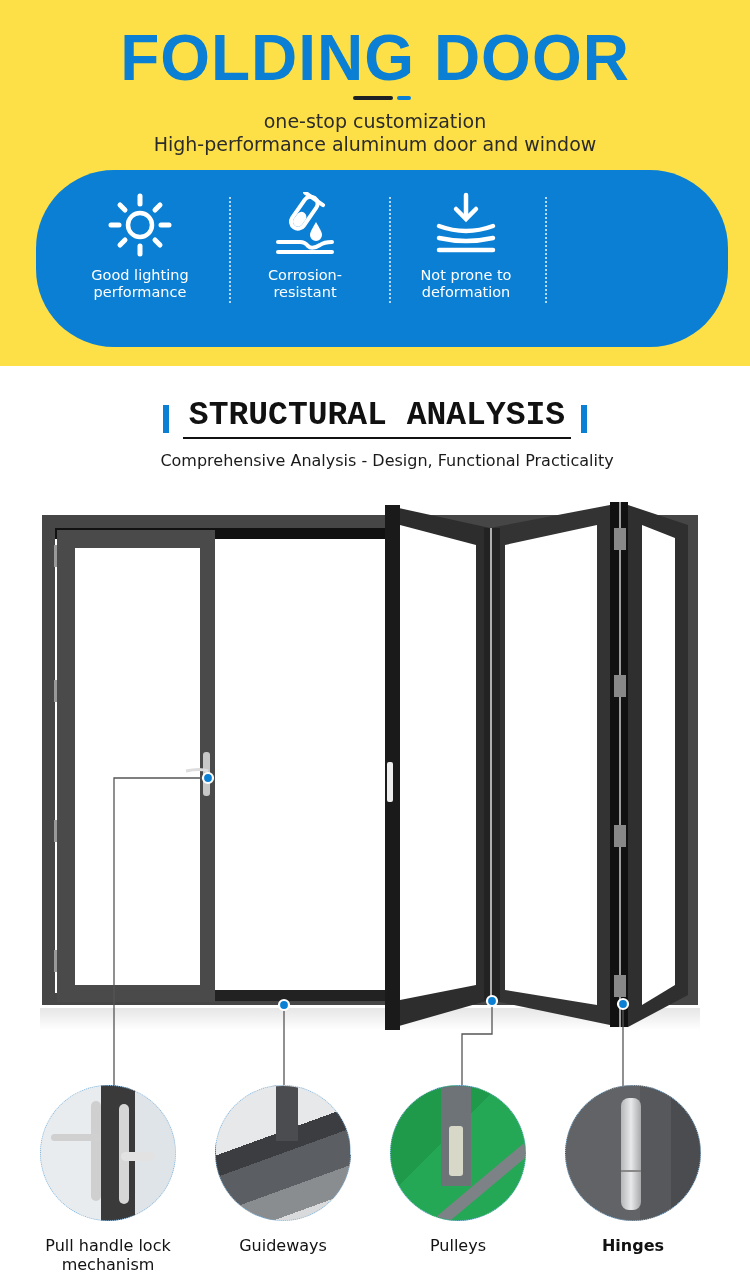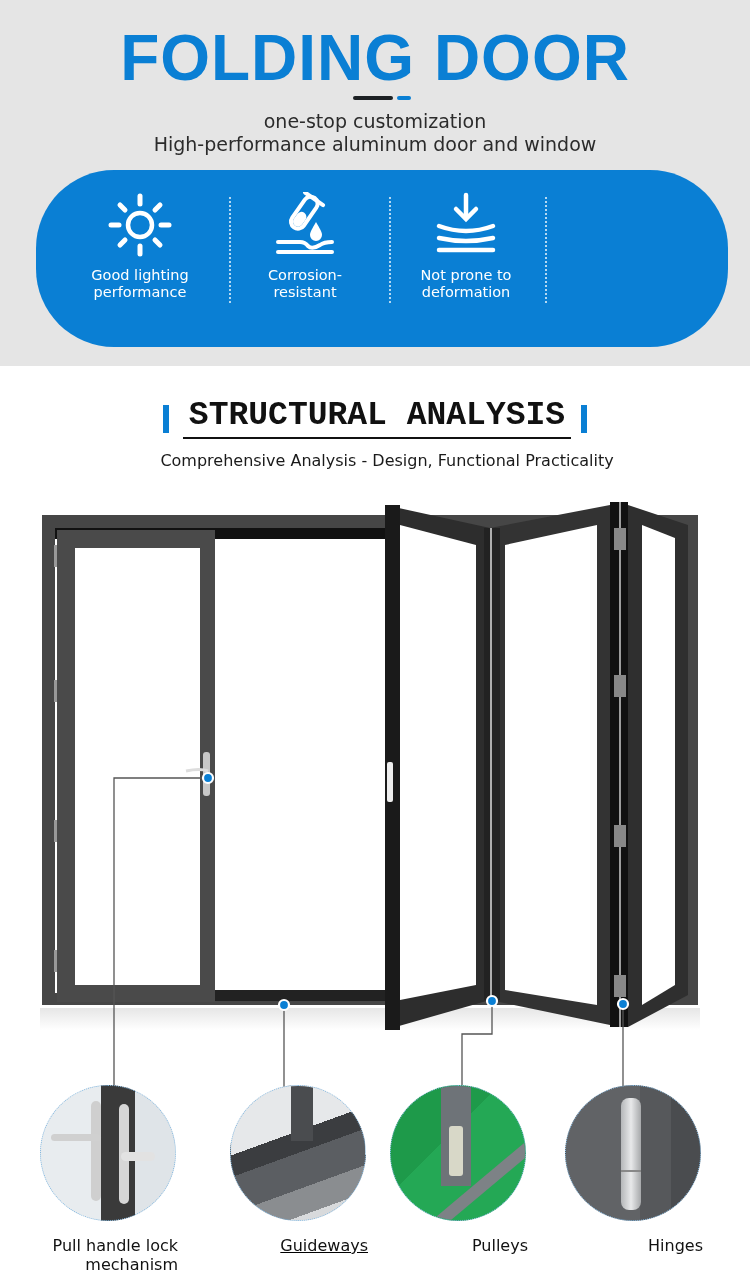--- a/index.html
+++ b/index.html
@@ -1,18 +1,18 @@
 <!DOCTYPE html>
 <html><head>
 <meta charset="utf-8">
 <style>
   * { box-sizing: border-box; margin: 0; padding: 0; }
   body { width: 750px; height: 1284px; background: #ffffff; font-family: "DejaVu Sans", sans-serif; overflow: hidden; position: relative; }
 
-  .top { position: absolute; left: 0; top: 0; width: 750px; height: 366px; background: #e5e5e5; }
+  .top { position: absolute; left: 0; top: 0; width: 750px; height: 366px; background: #fde047; }
   .title { position: absolute; left: 0; top: 18px; width: 750px; text-align: center; font-family: "Liberation Sans", sans-serif; font-weight: bold; font-size: 64px; color: #0a7fd4; letter-spacing: 1px; line-height: 80px; }
   .title-divider { position: absolute; top: 96px; left: 353px; height: 4px; }
   .title-divider .dark { position: absolute; left: 0; top: 0; width: 40px; height: 4px; background: #1d2124; border-radius: 2px; }
   .title-divider .blue { position: absolute; left: 44px; top: 0; width: 14px; height: 4px; background: #0a7fd4; border-radius: 2px; }
   .subtitle { position: absolute; left: 0; top: 110px; width: 750px; text-align: center; font-family: "DejaVu Sans", sans-serif; font-size: 19px; line-height: 23px; color: #2b2b2b; }
 
   .pill { position: absolute; left: 36px; top: 170px; width: 692px; height: 177px; background: #0a7fd4; border-radius: 78px; }
   .feature { position: absolute; top: 0; height: 155px; width: 160px; text-align: center; }
   .feature .icon { position: absolute; top: 22px; left: 50%; transform: translateX(-50%); width: 66px; height: 66px; }
   .feature .label { position: absolute; top: 97px; left: 0; width: 100%; font-size: 14.5px; line-height: 17px; color: #ffffff; font-family: "DejaVu Sans", sans-serif; }
@@ -21,21 +21,21 @@
   .sa-text { position: absolute; left: 183px; top: 396px; width: 388px; text-align: center; font-family: Liberation Mono, monospace; font-weight: bold; font-size: 33px; line-height: 40px; color: #111; }
   .sa-underline { position: absolute; left: 183px; top: 437px; width: 388px; height: 2px; background: #111; }
   .sa-sub { position: absolute; left: 12px; top: 451px; width: 750px; text-align: center; font-size: 16px; line-height: 20px; color: #1a1a1a; }
 
   .door { position: absolute; left: 0; top: 0; width: 750px; height: 1284px; }
   .callout-line { stroke: #555; stroke-width: 1.3; fill: none; }
   .dot { fill: #0a7fd4; stroke: #ffffff; stroke-width: 2.2; }
 
   .detail { position: absolute; top: 1085px; width: 140px; text-align: center; }
   .circle { width: 136px; height: 136px; border-radius: 50%; margin: 0 auto; border: 1px dotted #7fb6e0; overflow: hidden; position: relative; }
-  .detail .label { margin-top: 15px; font-size: 16px; line-height: 19px; color: #111; font-family: "DejaVu Sans", sans-serif; text-align: right; }
+  .detail .label { margin-top: 15px; font-size: 16px; line-height: 19px; color: #111; font-family: "DejaVu Sans", sans-serif; }
 </style>
 </head>
 <body>
 
 <div class="top">
   <div class="title">FOLDING DOOR</div>
   <div class="title-divider">
     <div class="dark"></div>
       <div class="blue"></div>
   </div>
@@ -175,35 +175,35 @@
     <div style="position:absolute;left:78px;top:18px;width:10px;height:100px;background:#d6d6d6;border-radius:5px;"></div>
     <div style="position:absolute;left:10px;top:48px;width:50px;height:7px;background:#d0d0d0;border-radius:4px;"></div>
     <div style="position:absolute;left:80px;top:66px;width:34px;height:9px;background:#e2e2e2;border-radius:5px;"></div>
   </div>
   <div class="label">
     <div>Pull handle lock</div>
       <div>mechanism</div>
   </div>
 </div>
 
-<div class="detail" style="left:228px;text-decoration:underline;">
+<div class="detail" style="left:213px;">
   <div class="circle" style="background:linear-gradient(160deg,#e6e8ea 0 38%,#3b3d40 38% 50%,#5b5e62 50% 70%,#8a8d90 70% 85%,#d8dadc 85%);">
     <div style="position:absolute;left:60px;top:0;width:22px;height:55px;background:#4a4c4f;"></div>
   </div>
   <div class="label">Guideways</div>
 </div>
 
 <div class="detail" style="left:388px;">
   <div class="circle" style="background:linear-gradient(135deg,#1e9a4a 0 40%,#24a855 40% 100%);">
     <div style="position:absolute;left:50px;top:0;width:30px;height:100px;background:#6e7378;"></div>
     <div style="position:absolute;left:58px;top:40px;width:14px;height:50px;background:#d8d8c8;border-radius:3px;"></div>
     <div style="position:absolute;left:20px;top:95px;width:140px;height:12px;background:#7d8286;transform:rotate(-40deg);"></div>
   </div>
   <div class="label">Pulleys</div>
 </div>
 
-<div class="detail" style="left:563px;">
+<div class="detail" style="left:563px;font-weight:bold;">
   <div class="circle" style="background:linear-gradient(90deg,#616366 0 55%,#56585b 55% 78%,#4a4c4f 78%);">
     <div style="position:absolute;left:55px;top:12px;width:20px;height:112px;background:linear-gradient(90deg,#b5b7b9,#e8e9ea,#a7a9ab);border-radius:8px;"></div>
     <div style="position:absolute;left:55px;top:84px;width:20px;height:2px;background:#888;"></div>
   </div>
   <div class="label">Hinges</div>
 </div>
 
 </body></html>

